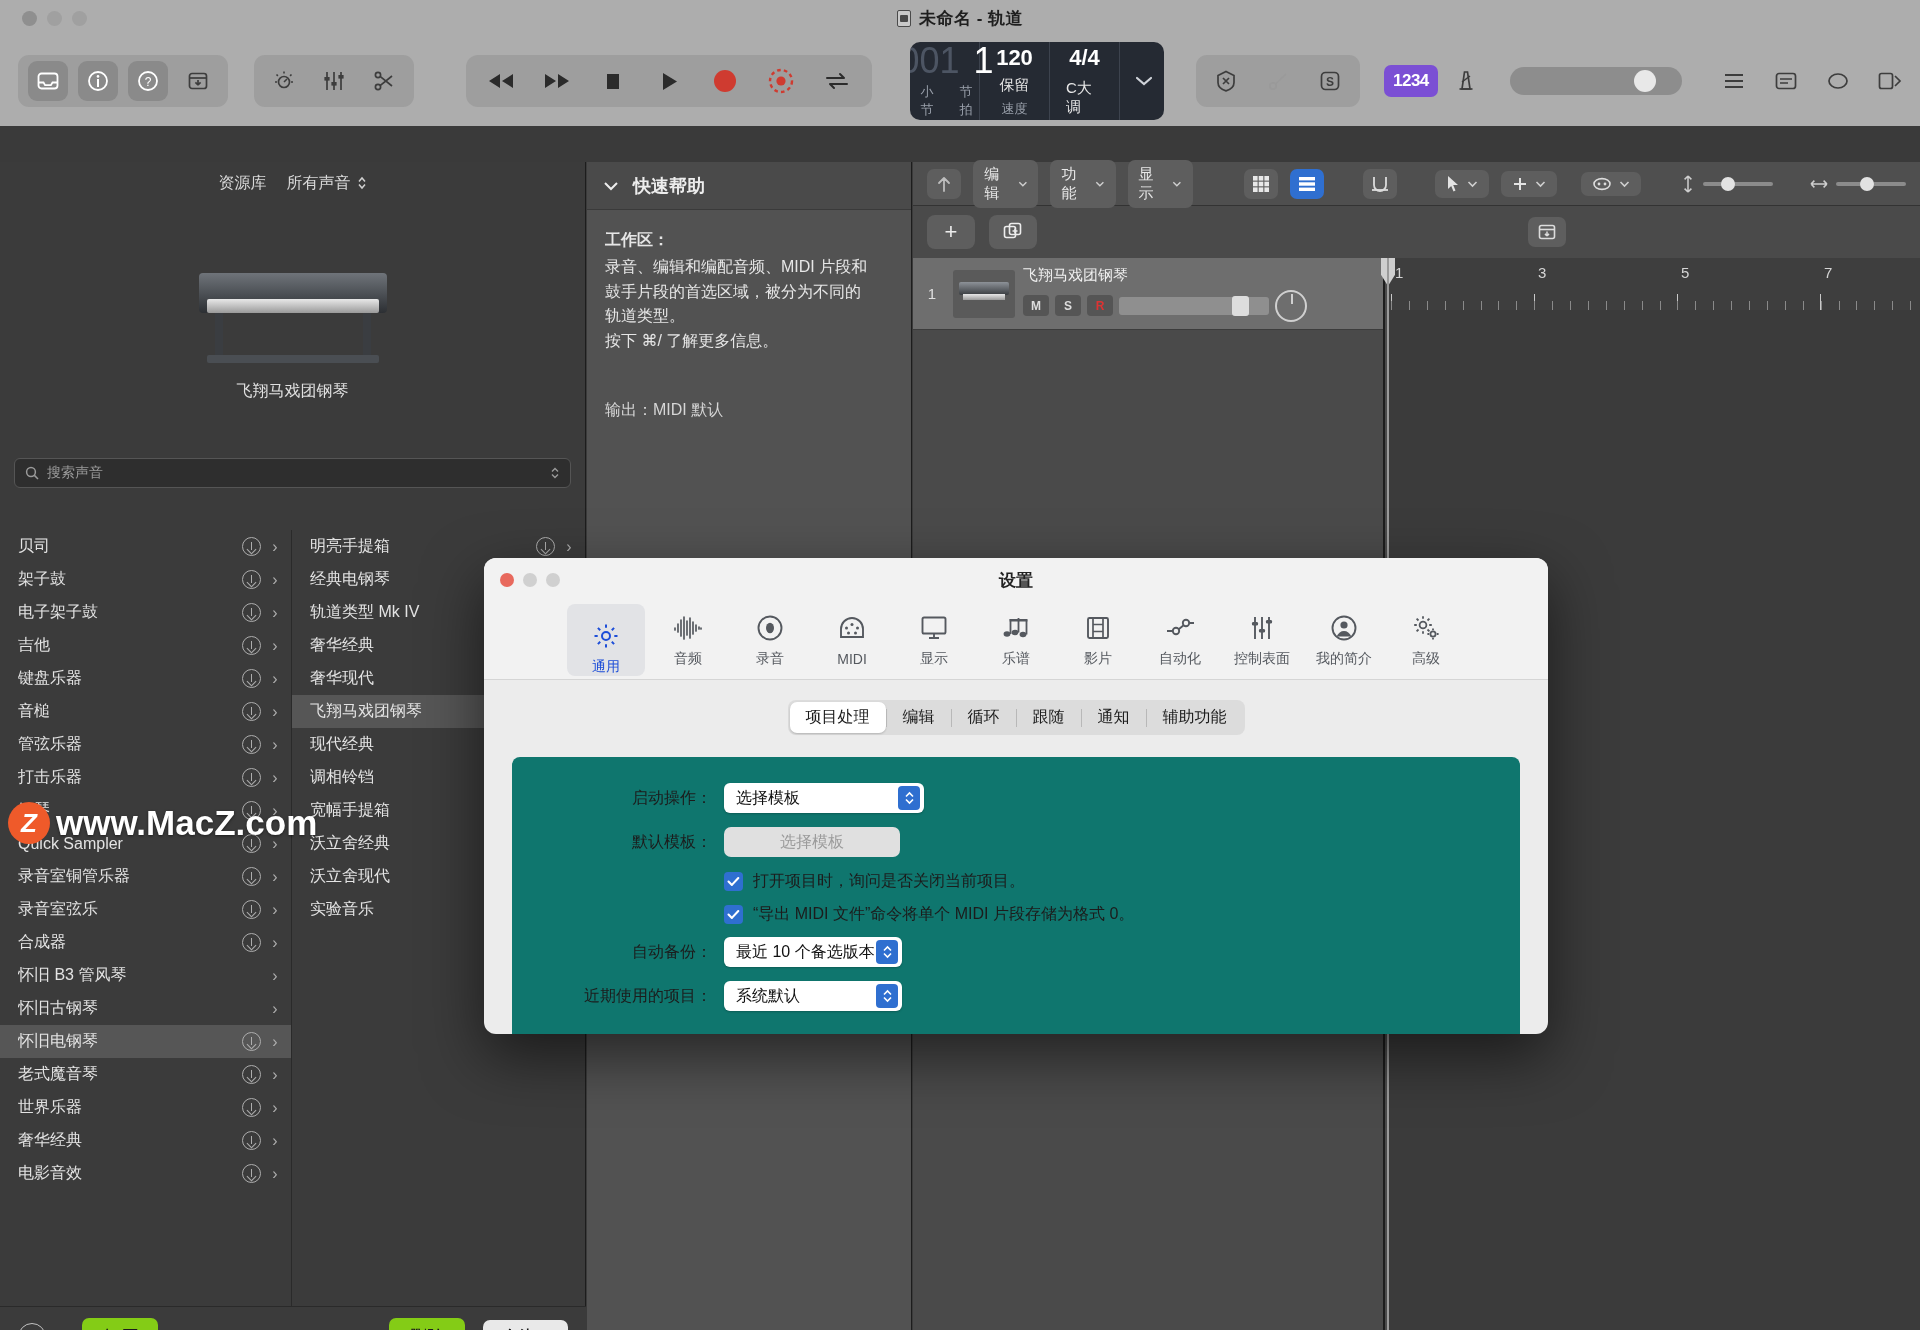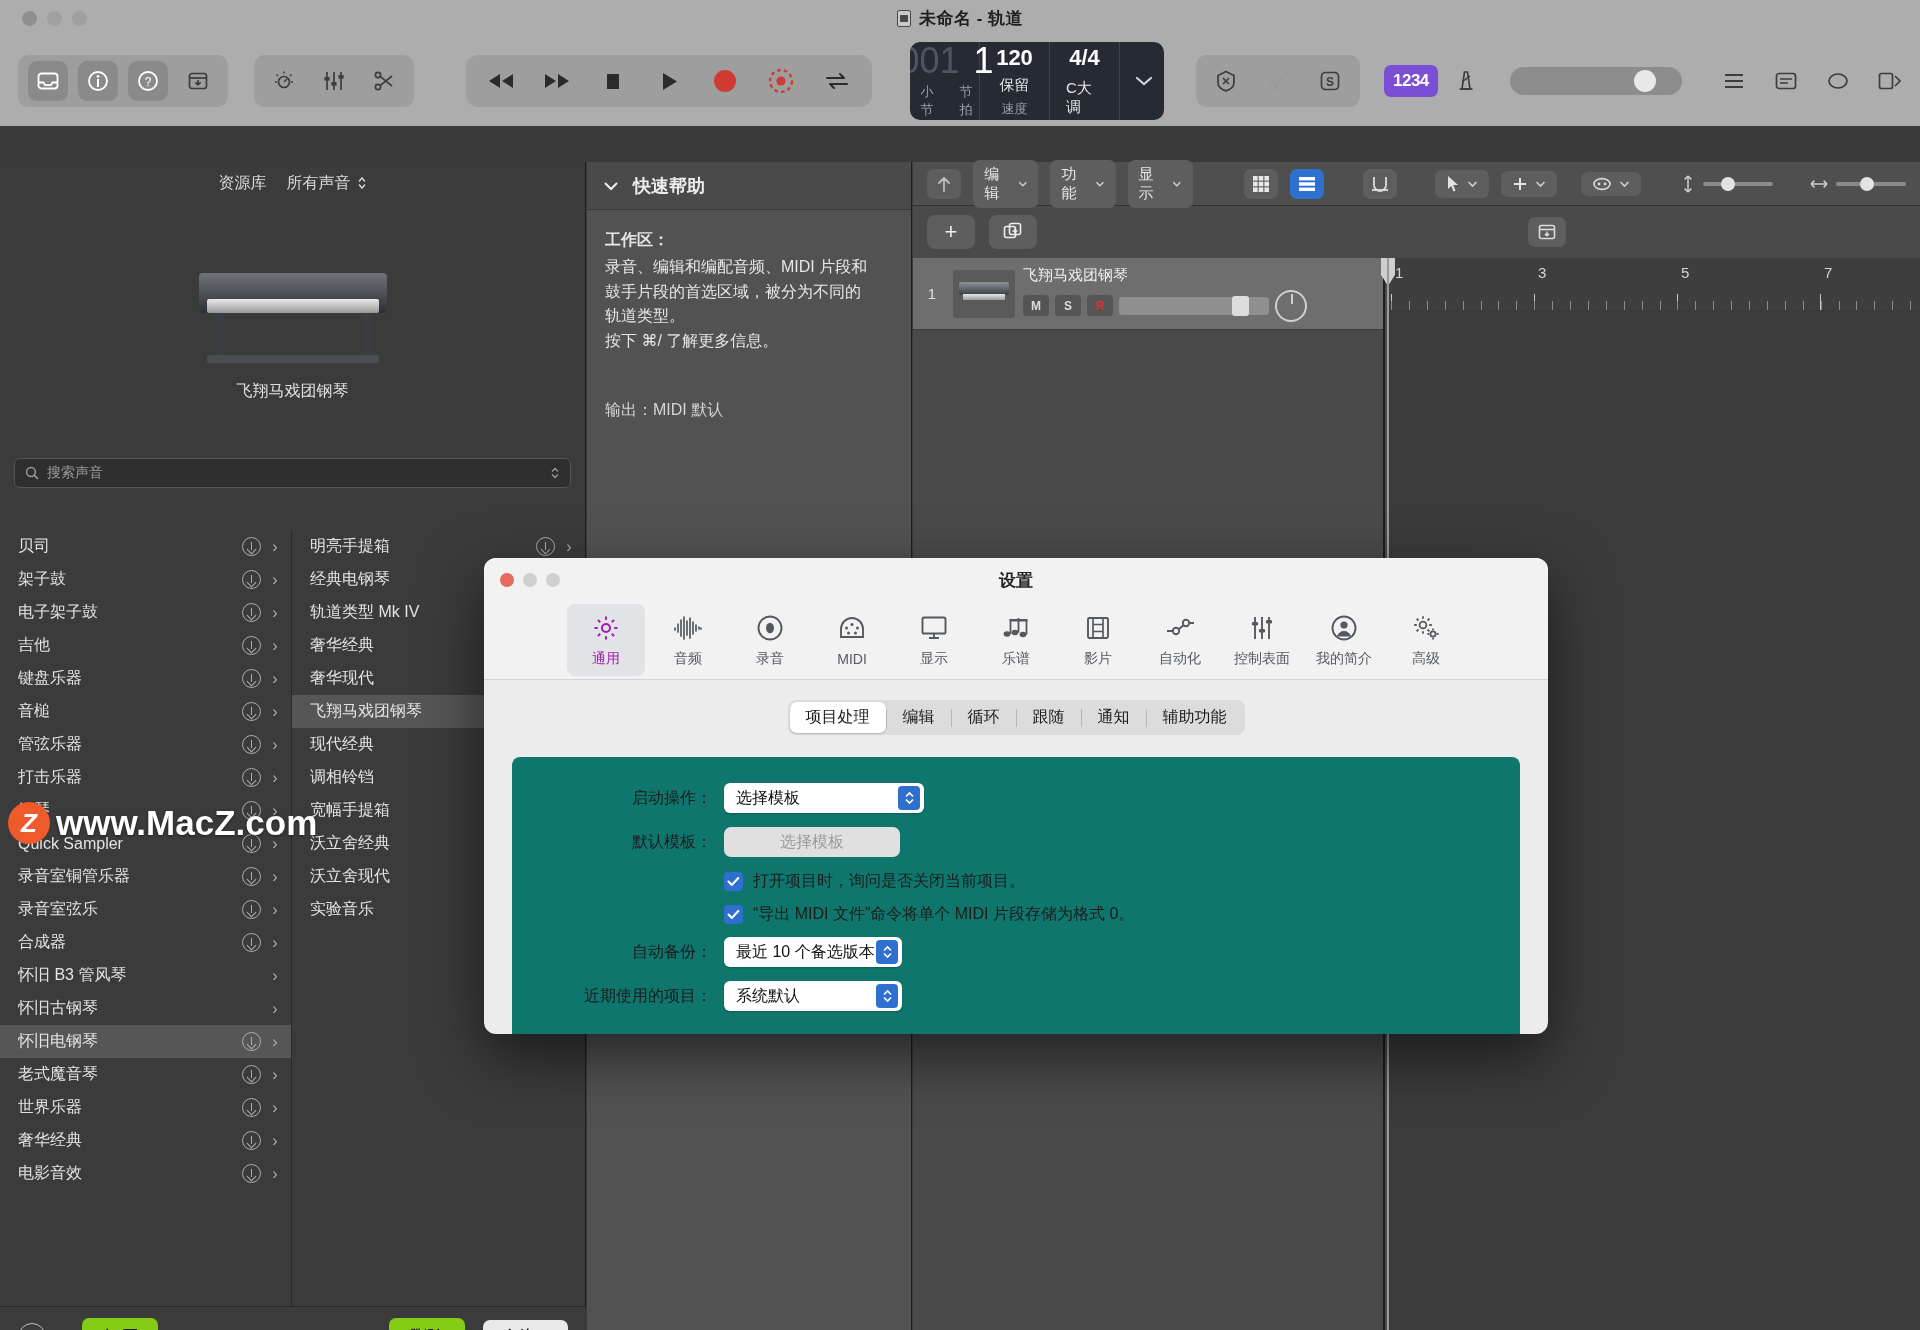--- a/index.html
+++ b/index.html
@@ -193,21 +193,21 @@
     background:#ececec; border-radius:12px; box-shadow:0 22px 60px rgba(0,0,0,.55);
     overflow:hidden;
   }
   .dlg-title{ height:44px; position:relative; background:#f2f2f2; display:flex;align-items:center; }
   .dlg-lights{ display:flex;gap:9px;margin-left:16px; }
   .dlg-lights i{width:14px;height:14px;border-radius:50%;display:block;background:#d0d0d0;}
   .dlg-lights i.red{background:#e8695d;}
   .dlg-title h1{ position:absolute;left:0;right:0;text-align:center;font-size:17px;color:#222;font-weight:600; }
   .dlg-tabs{ height:78px;background:#f2f2f2;display:flex;justify-content:center;gap:4px;align-items:flex-start;padding-top:2px;border-bottom:1px solid #d5d5d5;}
   .dtab{ width:78px;height:72px;display:flex;flex-direction:column;align-items:center;justify-content:center;gap:6px;border-radius:8px;color:#55595f;font-size:14px;}
-  .dtab.active{ background:#e2e3e6; color:#a21caf; }
+  .dtab.active{ background:#e2e3e6; color:#1d4ed8;justify-content:flex-end; }
   .dtab .ic{ height:32px;display:flex;align-items:center;justify-content:center; }
   .dlg-sub{ background:#ececec; padding-top:20px; display:flex;justify-content:center; }
   .segmented{ display:flex;align-items:center;background:#dcdcdc;border-radius:8px;padding:2px; }
   .seg{ font-size:16px;color:#1b1b1b;padding:5px 16px;border-radius:7px;white-space:nowrap;}
   .seg.active{ background:#fff; box-shadow:0 1px 2px rgba(0,0,0,.18); }
   .segdiv{ width:1px;height:18px;background:#b8b8b8; }
   .dlg-panel{ margin:22px 28px 0 28px; background:#0f766e; border-radius:8px; height:300px; padding:26px 0 0 0;}
   .frow{ display:flex;align-items:center;margin-bottom:14px; }
   .flabel{ width:212px;text-align:right;padding-right:12px;font-size:16px;color:#1c1c1c;}
   .popup{

